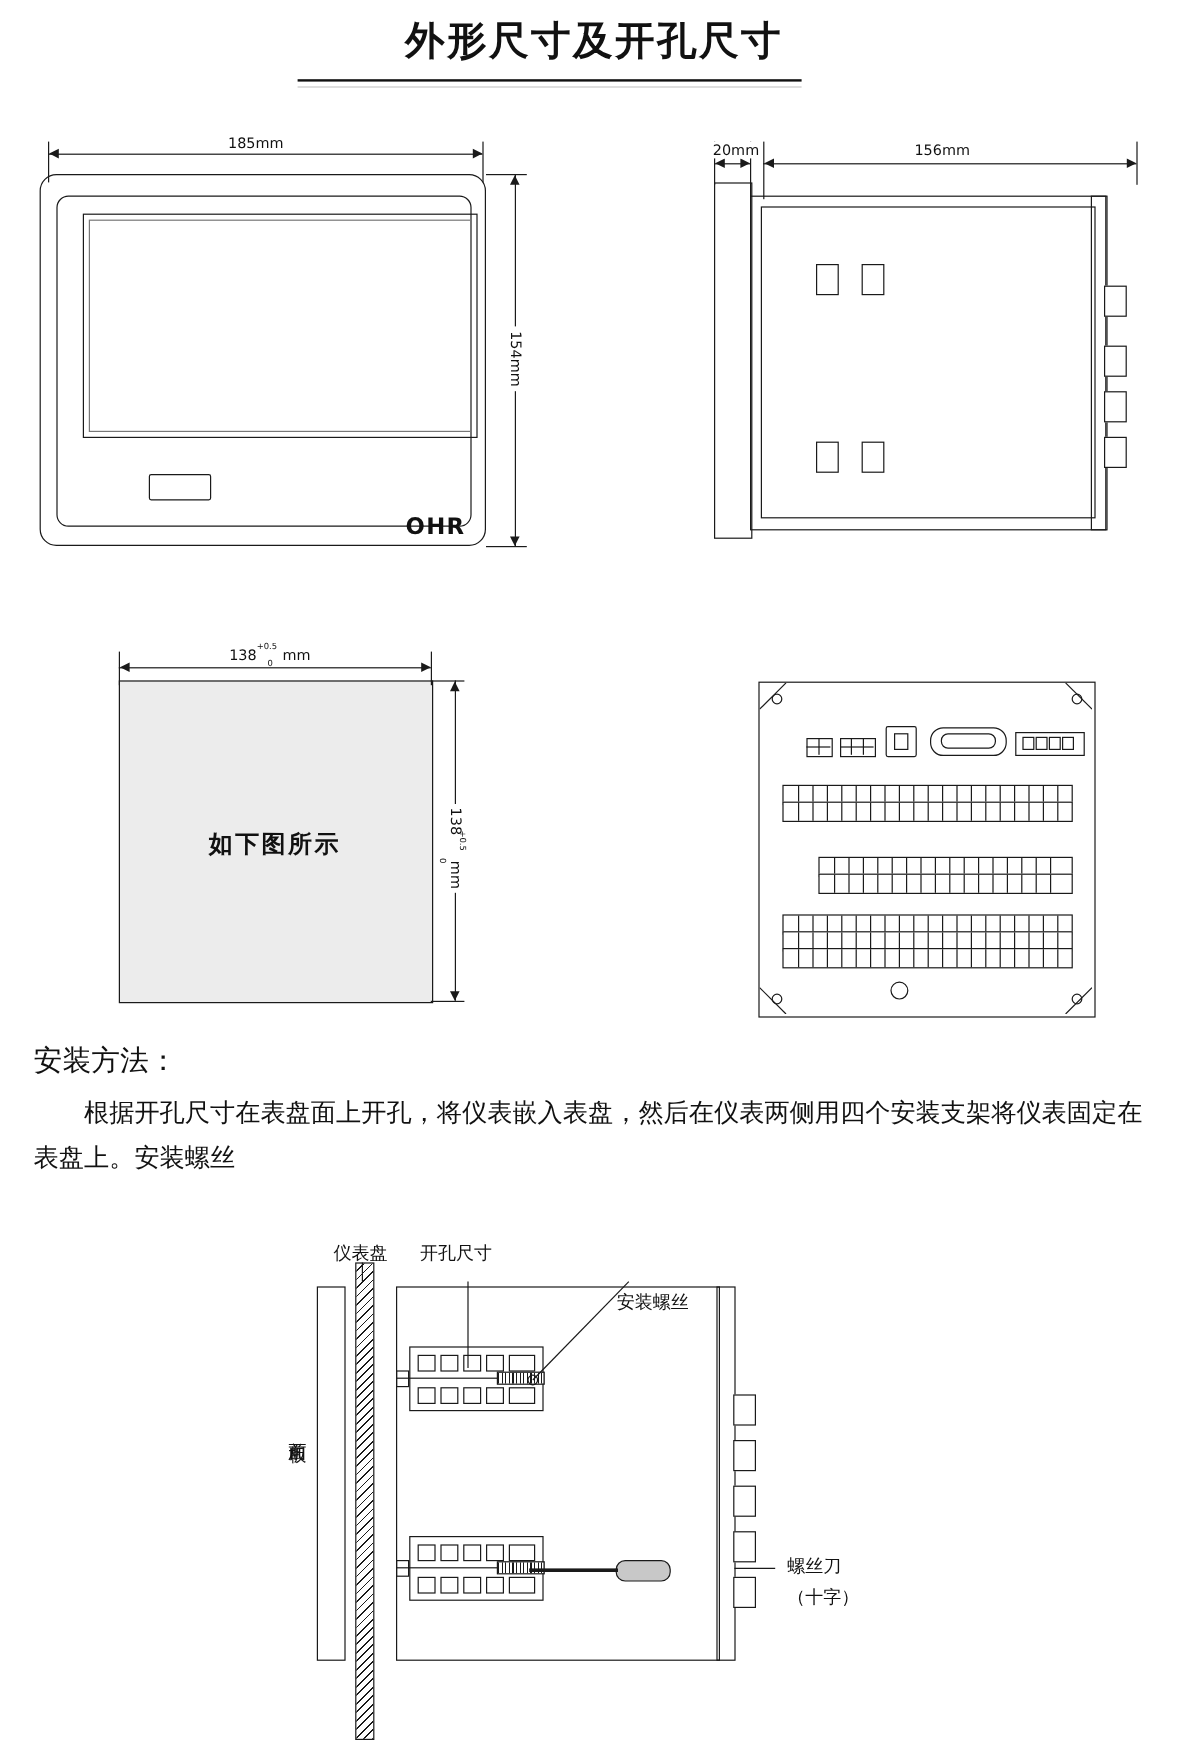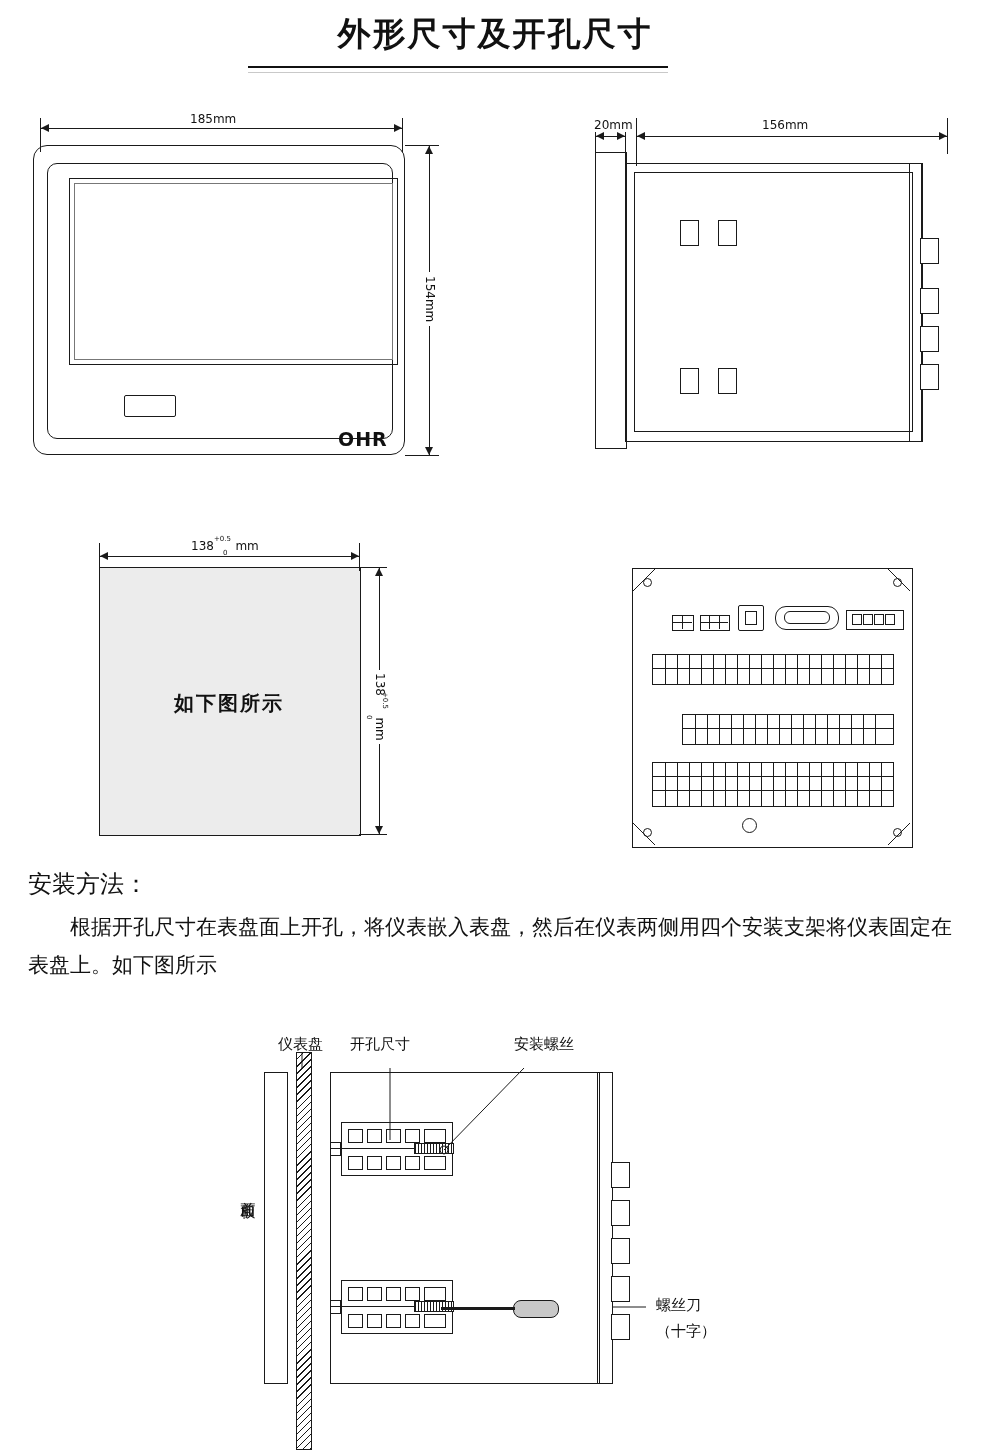--- a/index.html
+++ b/index.html
@@ -322,21 +322,21 @@
     <i style="left:168px"></i>
     <i style="left:180px"></i>
     <i style="left:192px"></i>
     <i style="left:204px"></i>
     <i style="left:216px"></i>
     <i style="left:228px"></i>
 </div>
 <div class="abs" style="top:818px;left:742px;width:13px;height:13px;border:1px solid #1a1a1a;border-radius:50%;"></div>
 
 <div class="abs" id="install-title">安装方法：</div>
-<div class="abs" id="install-para">根据开孔尺寸在表盘面上开孔，将仪表嵌入表盘，然后在仪表两侧用四个安装支架将仪表固定在表盘上。如下图所示</div>
+<div class="abs" id="install-para">根据开孔尺寸在表盘面上开孔，将仪表嵌入表盘，然后在仪表两侧用四个安装支架将仪表固定在表盘上。安装螺丝</div>
 
 <div class="abs" id="m-front"></div>
 <div class="abs" id="m-panel"></div>
 <div class="abs" id="m-body"></div>
 <div class="abs" id="m-rear"></div>
 <div class="abs side-tab" style="top:1162px;left:611px;"></div>
 <div class="abs side-tab" style="top:1200px;left:611px;"></div>
 <div class="abs side-tab" style="top:1238px;left:611px;"></div>
 <div class="abs side-tab" style="top:1276px;left:611px;"></div>
 <div class="abs side-tab" style="top:1314px;left:611px;"></div>
@@ -379,16 +379,16 @@
 <svg class="abs" style="top:1030px;left:264px;width:420px;height:340px;">
   <line x1="38" y1="38" x2="38" y2="22" stroke="#1a1a1a" stroke-width="1"></line>
   <line x1="126" y1="38" x2="126" y2="110" stroke="#1a1a1a" stroke-width="1"></line>
   <line x1="260" y1="38" x2="180" y2="120" stroke="#1a1a1a" stroke-width="1"></line>
   <circle cx="180" cy="120" r="4" fill="none" stroke="#1a1a1a" stroke-width="1"></circle>
   <line x1="348" y1="277" x2="382" y2="277" stroke="#1a1a1a" stroke-width="1"></line>
 </svg>
 
 <div class="lbl" style="top:1035px;left:278px;">仪表盘</div>
 <div class="lbl" style="top:1035px;left:350px;">开孔尺寸</div>
-<div class="lbl" style="top:1035px;left:514px;">安装螺丝</div>
+<div class="lbl" style="top:1076px;left:514px;">安装螺丝</div>
 <div class="lbl lbl-v" style="top:1190px;left:238px;">前面板</div>
 <div class="lbl" style="top:1296px;left:656px;">螺丝刀</div>
 <div class="lbl" style="top:1322px;left:656px;">（十字）</div>
 
 </body></html>

